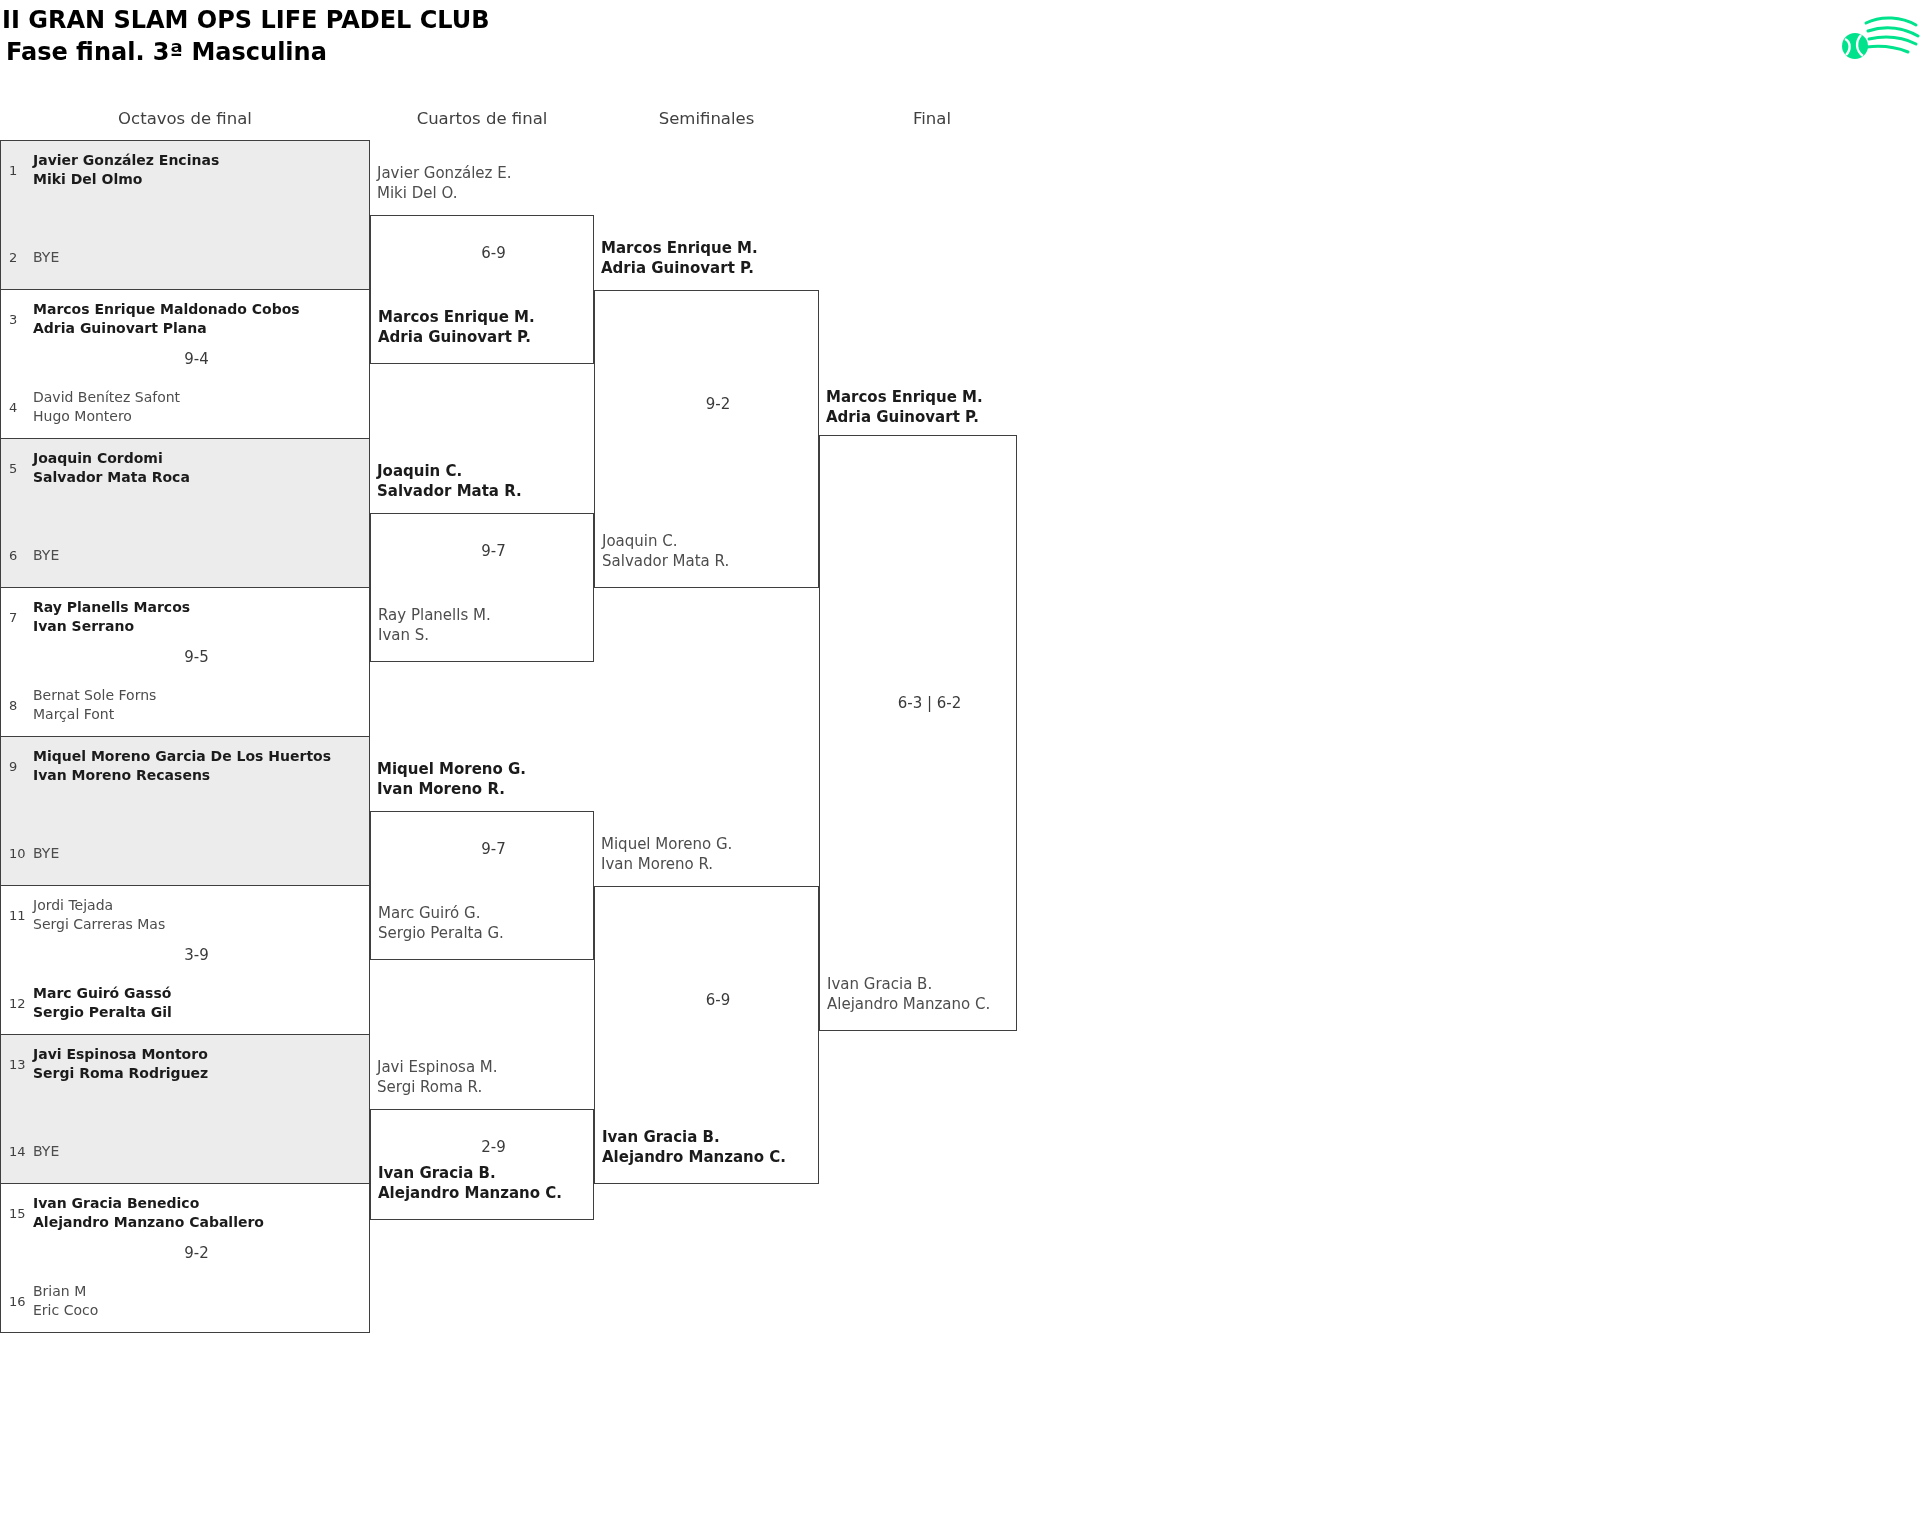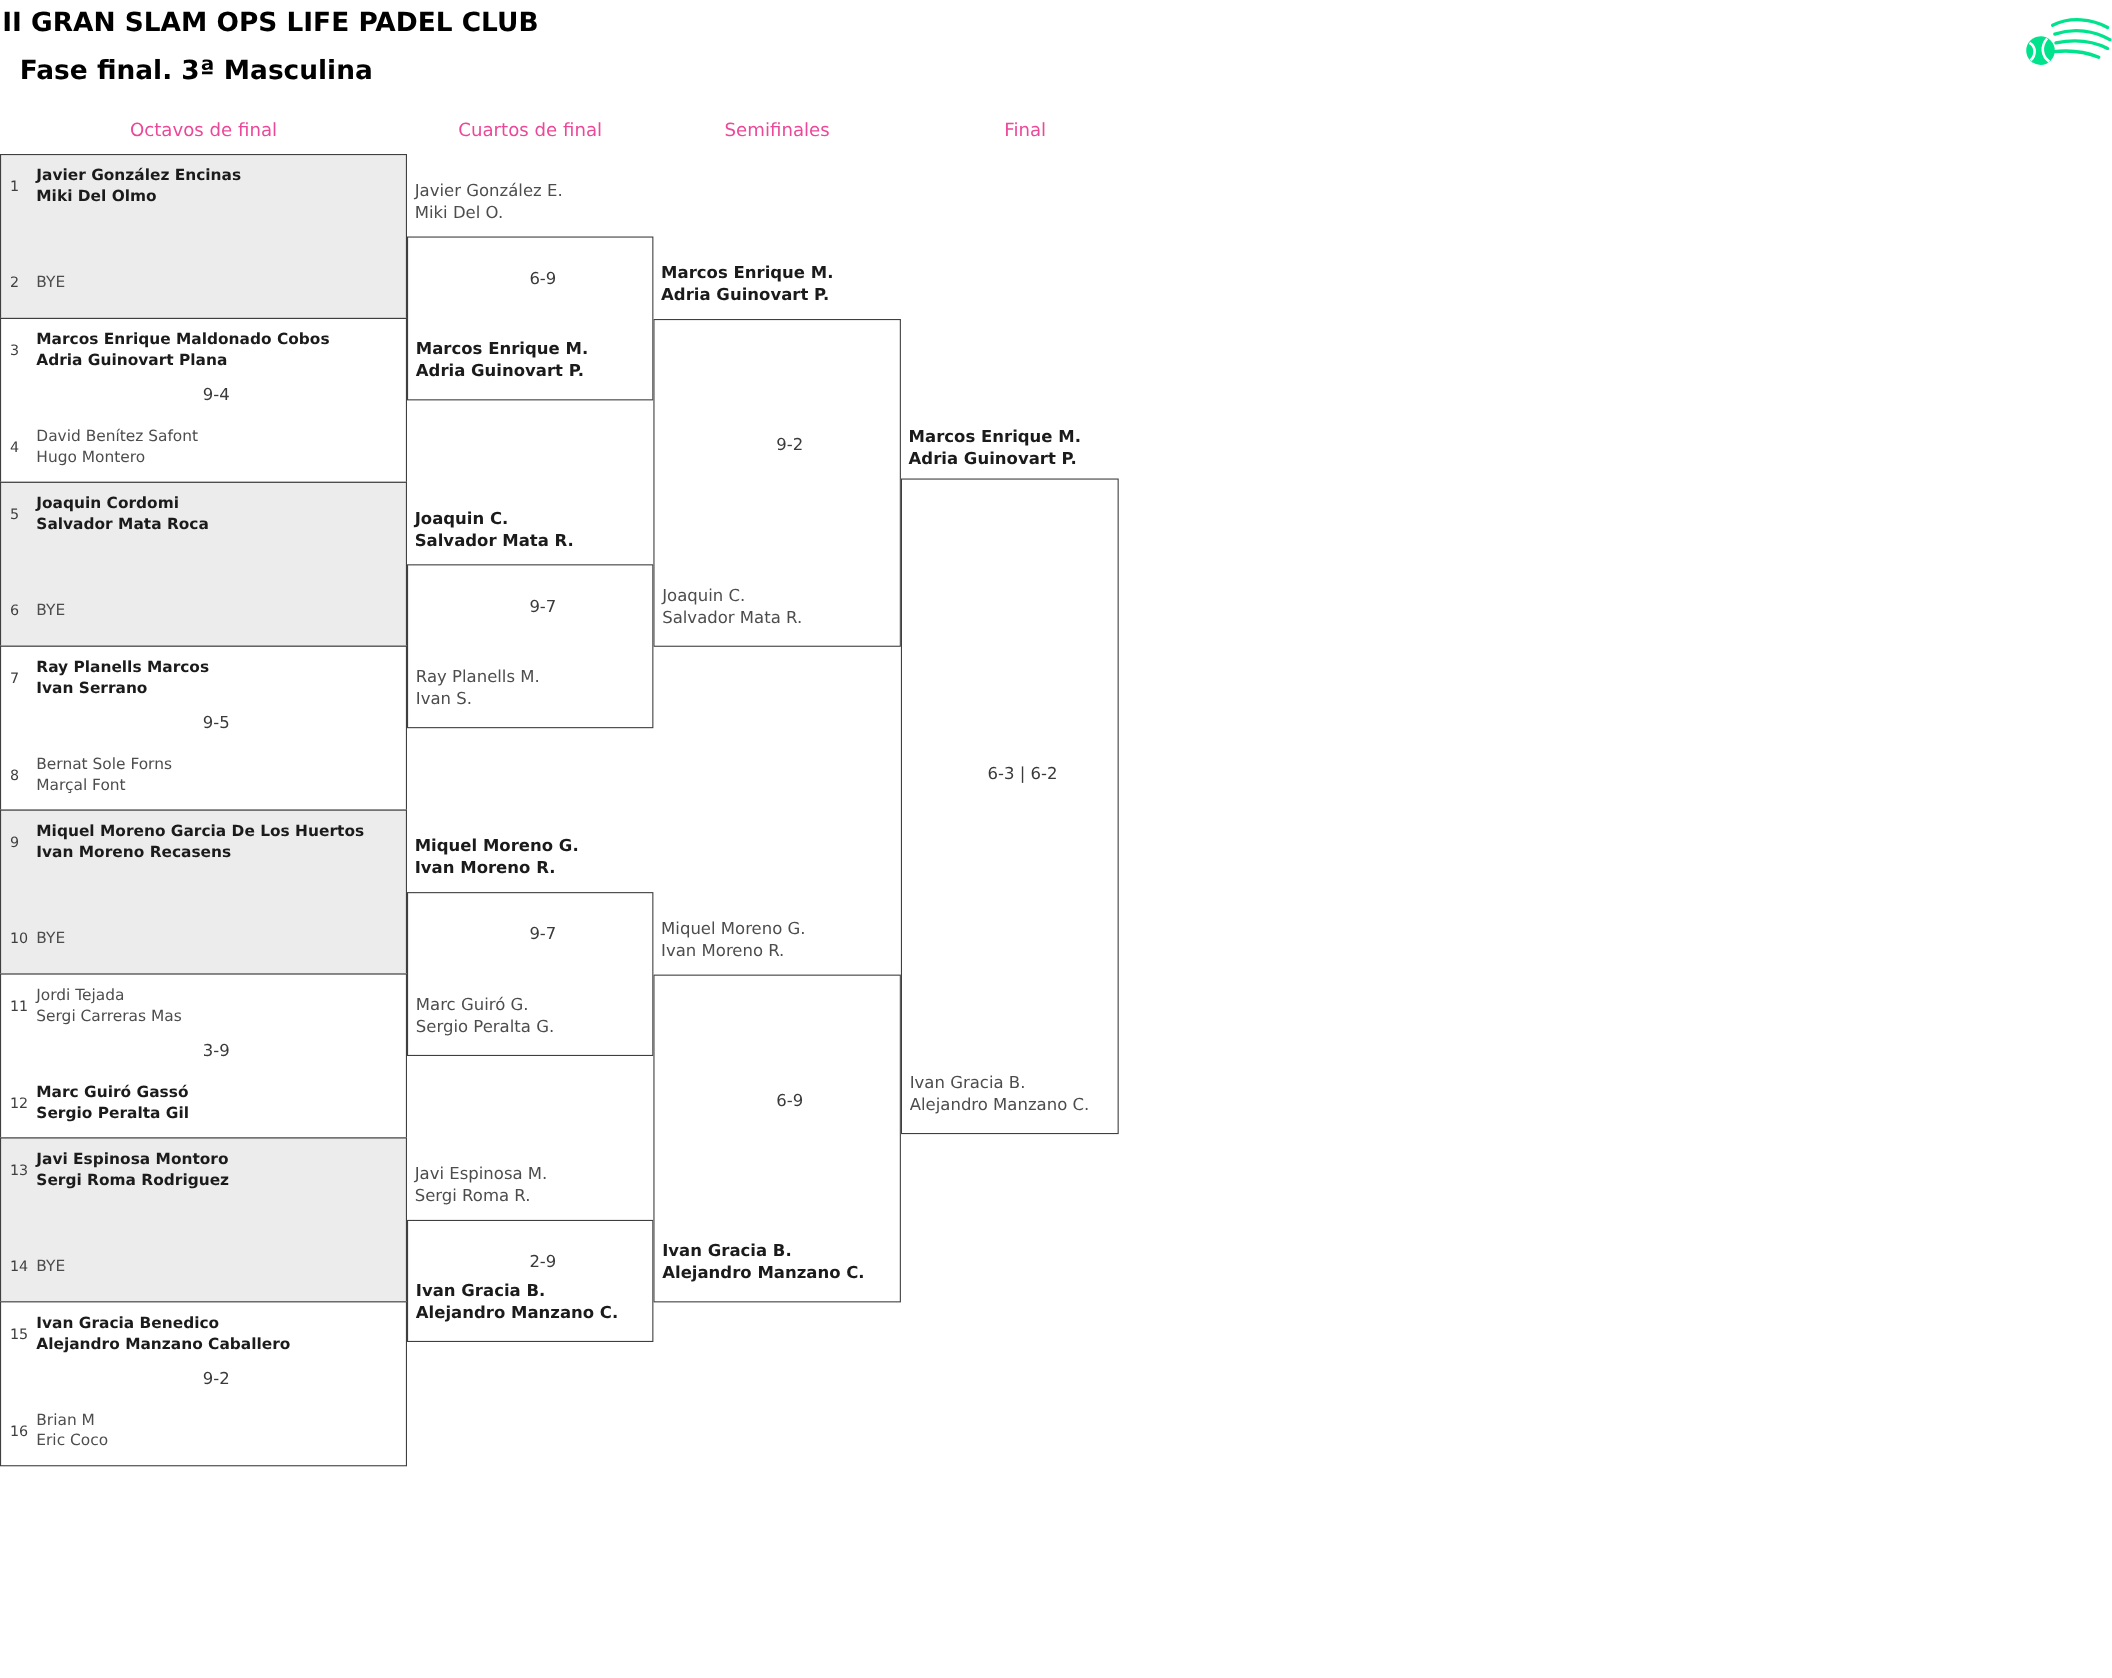--- a/index.html
+++ b/index.html
@@ -1,23 +1,23 @@
 <!DOCTYPE html>
 <html><head>
 <meta charset="utf-8">
 <style>
   html,body{margin:0;padding:0;}
   body{
     width:1920px;height:1525px;background:#ffffff;position:relative;overflow:hidden;
     font-family:"DejaVu Sans","Liberation Sans",sans-serif;color:#1b1b1b;
   }
   .page-title{position:absolute;left:2px;top:6px;font-size:24px;font-weight:700;color:#000;margin:0;white-space:nowrap;}
-  .page-subtitle{position:absolute;left:2px;top:34px;font-size:24px;font-weight:700;color:#000;margin:16px;white-space:nowrap;}
+  .page-subtitle{position:absolute;left:2px;top:34px;font-size:24px;font-weight:700;color:#000;margin:4px;white-space:nowrap;}
   .logo{position:absolute;left:1836px;top:12px;width:84px;height:56px;}
-  .colh{position:absolute;top:109px;font-size:16.5px;color:#ec4899;text-align:center;white-space:nowrap;}
+  .colh{position:absolute;top:109px;font-size:16.5px;color:#404040;text-align:center;white-space:nowrap;}
   .box{position:absolute;border:1px solid #3f3f3f;box-sizing:border-box;background:#ffffff;}
   .box.shaded{background:#ececec;}
   .r16{left:0;width:370px;height:150px;}
   .entry{position:absolute;left:6px;right:4px;display:flex;align-items:center;gap:4px;}
   .entry .seed{flex:0 0 22px;width:22px;font-size:13px;color:#3f3f3f;padding-left:2px;box-sizing:border-box;}
   .names{font-size:14px;line-height:19px;}
   .names div{white-space:nowrap;}
   .w{font-weight:700;color:#1b1b1b;}
   .l{font-weight:400;color:#4d4d4d;}
   .e-top{top:10px;}

